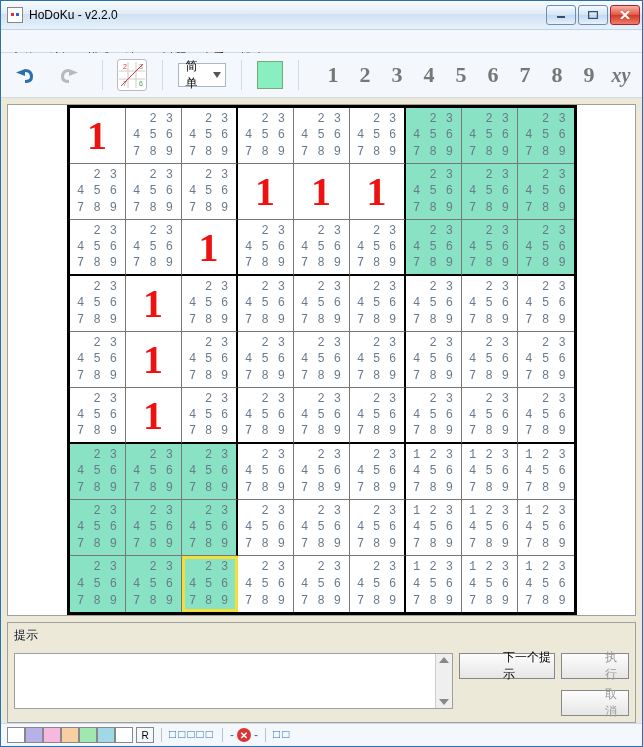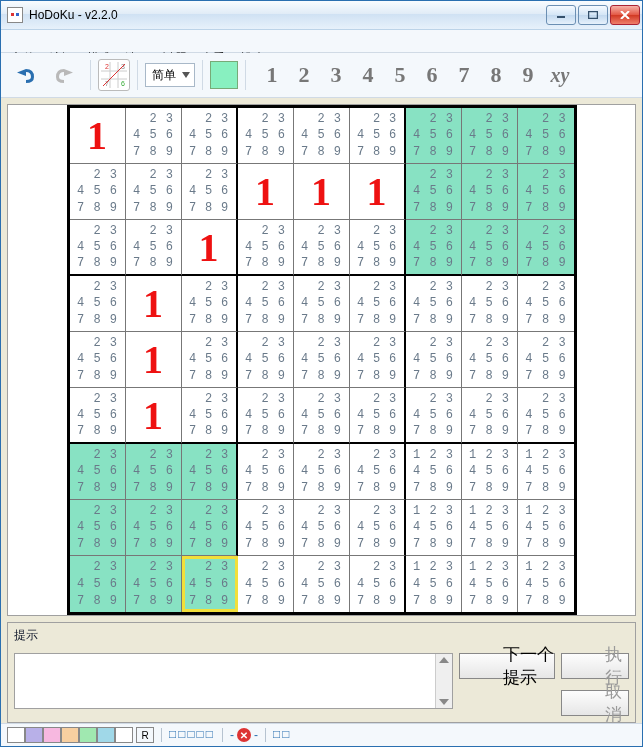--- a/index.html
+++ b/index.html
@@ -48,21 +48,21 @@
   .winbtn svg { display:block; }
   
   .menubar {
     height:22px; background:#f4f8fc; border-bottom:1px solid #d0dae5;
     display:flex; align-items:center; padding:0 4px; gap:2px;
   }
   .menubar .menuitem { padding:2px 6px; color:#000;margin-top:35px; }
   
   .toolbar {
     height:40px; background:#f4f8fc; border-bottom:1px solid #d0dae5;
-    display:flex; align-items:center; padding:2px 6px; gap:4px;
+    display:flex; align-items:center; padding:2px 6px; gap:12px;
   }
   .tbtn {
     width:34px;height:34px;border:1px solid transparent;border-radius:3px;
     display:flex;align-items:center;justify-content:center;
   }
   .tool-sep{width:1px;height:30px;background:#d0dae5;margin:0 3px;}
   .difficulty {
     height:22px;border:1px solid #a8b8c8;background:#fff;
     display:flex;align-items:center;padding:0 4px 0 6px;gap:6px;
     font-size:12px;
@@ -117,21 +117,21 @@
   .hinttext .scroll::before,.hinttext .scroll::after{
     content:"";position:absolute;left:3px;width:0;height:0;
     border-left:5px solid transparent;border-right:5px solid transparent;
   }
   .hinttext .scroll::before{top:3px;border-bottom:6px solid #888;}
   .hinttext .scroll::after{bottom:3px;border-top:6px solid #888;}
   .btncol{display:flex;flex-direction:column;gap:4px;width:96px;}
   .btncol2{display:flex;flex-direction:column;gap:11px;width:68px;}
   .pushbtn{
     height:24px;border:1px solid #888;background:linear-gradient(#fdfdfd,#e6e6e6);
-    display:flex;align-items:center;justify-content:center;font-size:17px;color:#000;padding-left:43px;
+    display:flex;align-items:center;justify-content:center;font-size:12px;color:#000;padding-left:43px;
   }
   .pushbtn.disabled{color:#9a9a9a;}
   
   .statusbar{
     height:22px; background:#f4f8fc; border-top:1px solid #d0dae5;
     display:flex;align-items:center;padding:0 6px;gap:3px;
   }
   .statusbar .sw{width:16px;height:14px;border:1px solid #888;}
   .statusbar .sep{width:1px;height:14px;background:#b6c3d0;margin:0 4px;}
   .statusbar .txt{color:#2a6fb0;font-family:"Courier New",monospace;letter-spacing:2px;}

